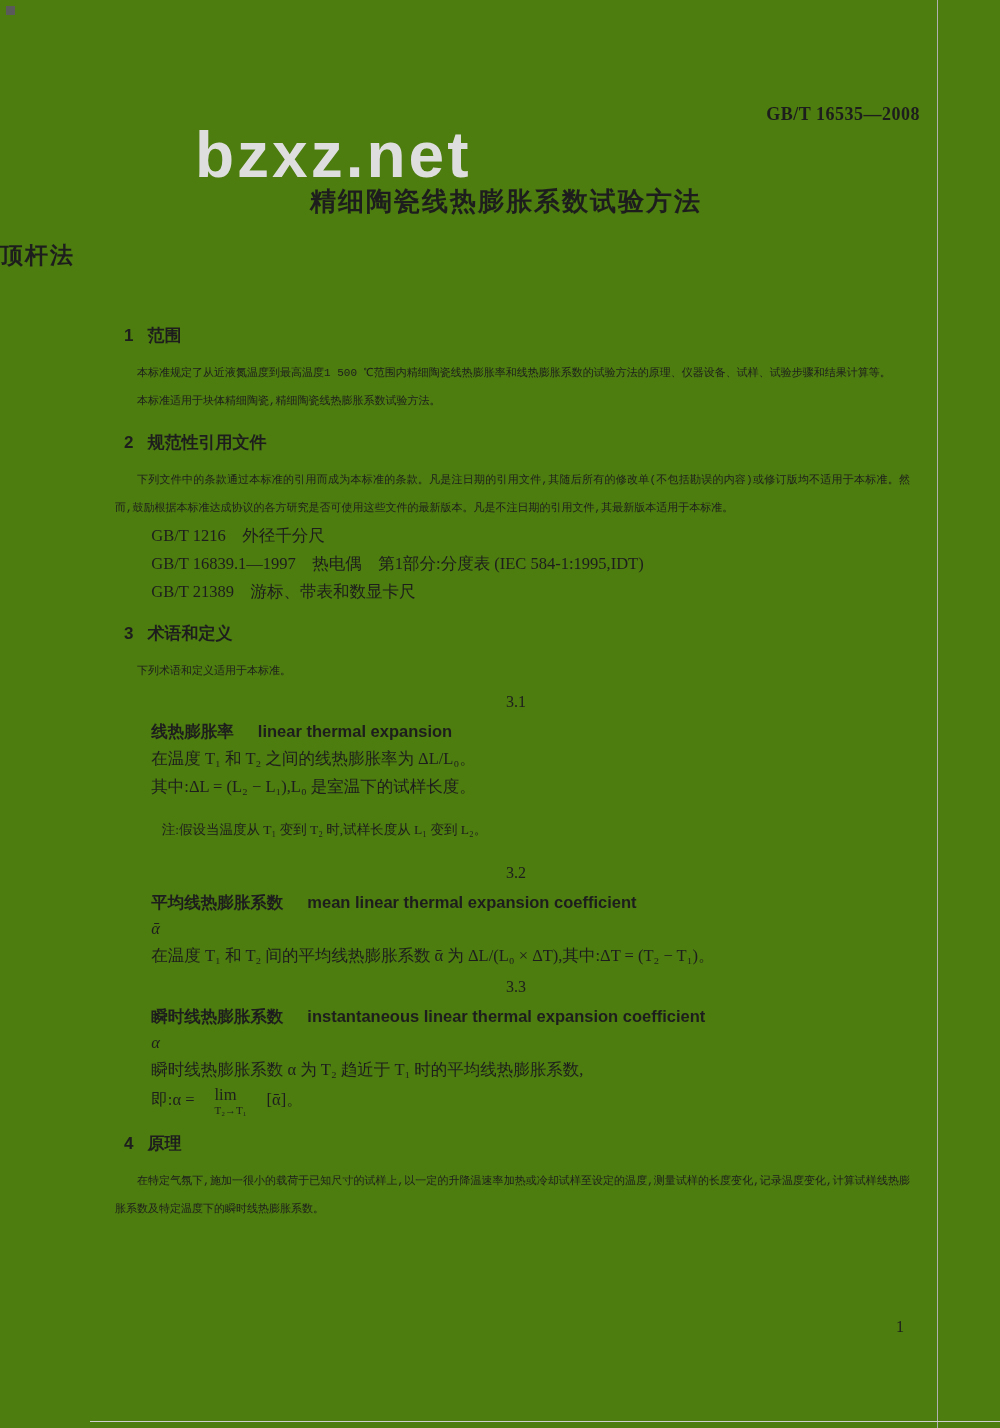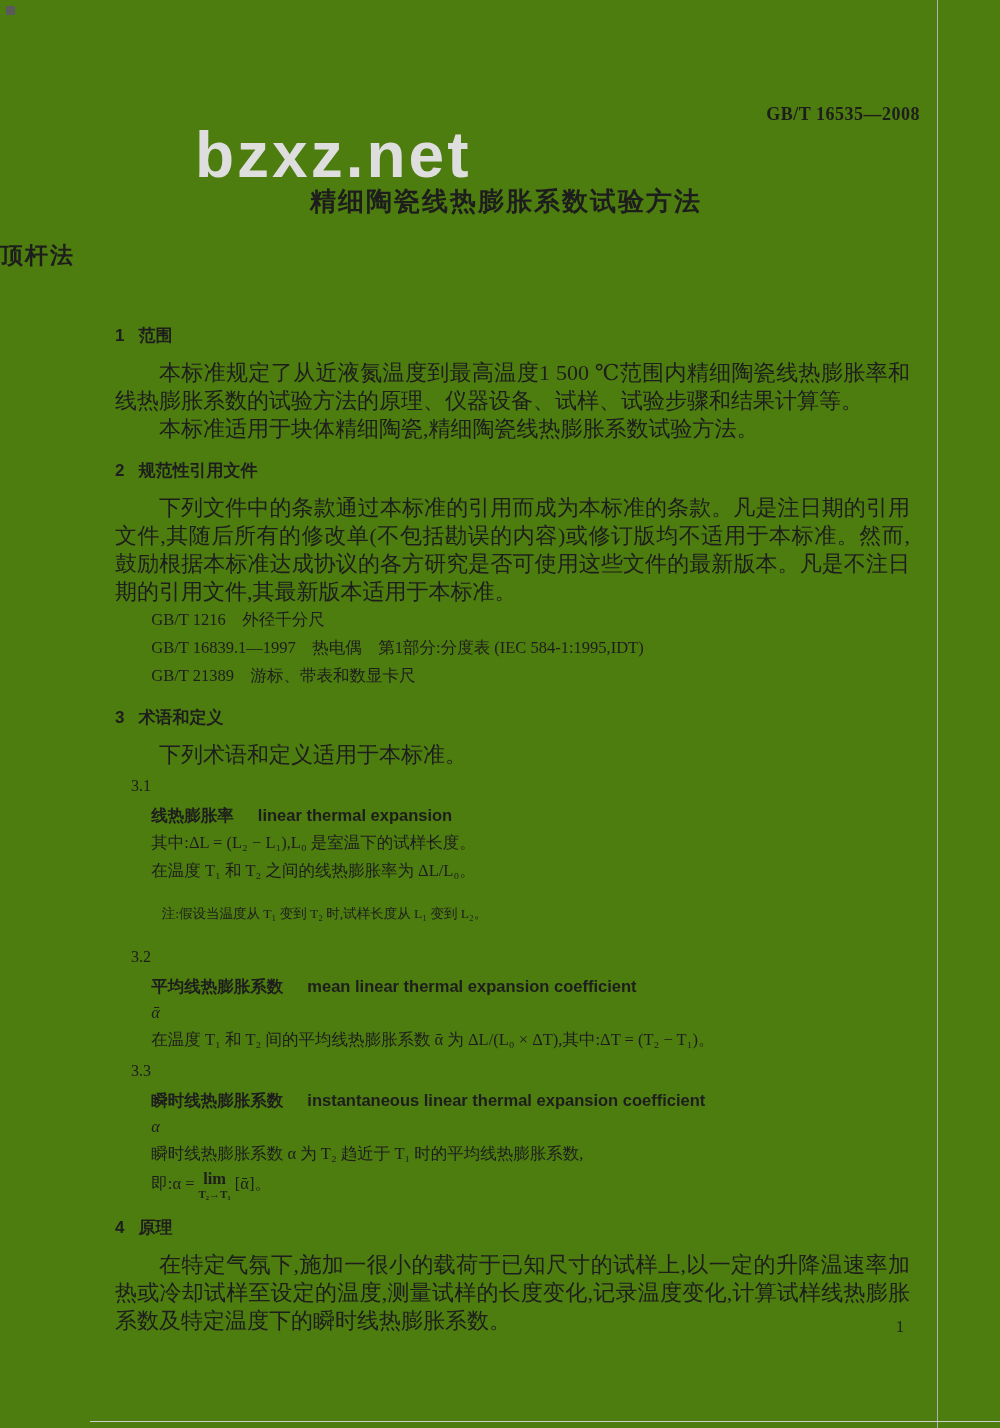--- a/index.html
+++ b/index.html
@@ -38,34 +38,34 @@
     font-family: "Liberation Sans", "DejaVu Sans", sans-serif;
     font-size: 23px; font-weight: bold; letter-spacing: 2px;
   }
 
   .content {
     position: absolute; top: 322px; left: 115px; width: 795px;
   }
   .sec-heading {
     font-family: "Liberation Sans", "DejaVu Sans", sans-serif;
     font-size: 17px; font-weight: bold; line-height: 28px;
-    margin: 14px 0 9px 0;
+    margin: 14px 0 9px 9px;
   }
   .sec-heading.first { margin-top: 0; }
   .sec-num { display: inline-block; margin-right: 14px; }
   .para {
-    font-size: 22px; line-height: 28px; margin: 0;
-    text-indent: 2em; text-align: justify;
+    font-size: 11px; line-height: 28px; margin: 0;
+    text-indent: 2em; text-align: justify; font-family: Liberation Mono, monospace;
   }
   .ref-line {
     font-size: 16.5px; line-height: 28px; margin: 0;
     padding-left: 2.2em;
   }
   .clause-num {
-    font-size: 16px; line-height: 28px; margin: 3px 0 1px 16px;
+    font-size: 16px; line-height: 28px; margin: 3px 0 1px 7px; text-align: center;
   }
   .term {
     font-family: "Liberation Sans", "DejaVu Sans", sans-serif;
     font-size: 16.5px; font-weight: bold; line-height: 28px;
     padding-left: 2.2em;
   }
   .term-en { margin-left: 24px; }
   .symbol-line {
     font-size: 16.5px; line-height: 26px; font-style: italic;
     padding-left: 2.2em;
@@ -75,21 +75,21 @@
     padding-left: 2.2em; text-align: justify;
   }
   .note {
     font-size: 13.5px; line-height: 24px; margin: 17px;
     padding-left: 2.2em;
   }
   .formula {
     font-size: 16.5px; line-height: 28px;
     padding-left: 2.2em; margin: 2px 0 4px 0;
   }
-  .lim { display: inline-block; text-align: center; vertical-align: middle; margin: 0 4px; font-weight: bold; }
+  .lim { display: inline-block; vertical-align: middle; margin: 0 20px; }
   .lim-word { display: block; line-height: 18px; }
   .lim-sub { display: block; font-size: 11px; line-height: 12px; }
   .page-number {
     position: absolute; top: 1318px; right: 108px;
     font-size: 16px;
   }
 </style>
 </head>
 <body>
 
@@ -122,22 +122,22 @@
 
     <div class="sec-heading">
       <span class="sec-num">3</span><span>术语和定义</span>
     </div>
     <p class="para">下列术语和定义适用于本标准。</p>
 
     <div class="clause-num">3.1</div>
     <div class="term">
       <span class="term-zh">线热膨胀率</span><span class="term-en">linear thermal expansion</span>
     </div>
+    <p class="def-para">在温度 T₁ 和 T₂ 之间的线热膨胀率为 ΔL/L₀。</p>
     <p class="def-para">其中:ΔL = (L₂ − L₁),L₀ 是室温下的试样长度。</p>
-    <p class="def-para">在温度 T₁ 和 T₂ 之间的线热膨胀率为 ΔL/L₀。</p>
     <p class="note">注:假设当温度从 T₁ 变到 T₂ 时,试样长度从 L₁ 变到 L₂。</p>
 
     <div class="clause-num">3.2</div>
     <div class="term">
       <span class="term-zh">平均线热膨胀系数</span><span class="term-en">mean linear thermal expansion coefficient</span>
     </div>
     <div class="symbol-line">ᾱ</div>
     <p class="def-para">在温度 T₁ 和 T₂ 间的平均线热膨胀系数 ᾱ 为 ΔL/(L₀ × ΔT),其中:ΔT = (T₂ − T₁)。</p>
 
     <div class="clause-num">3.3</div>

